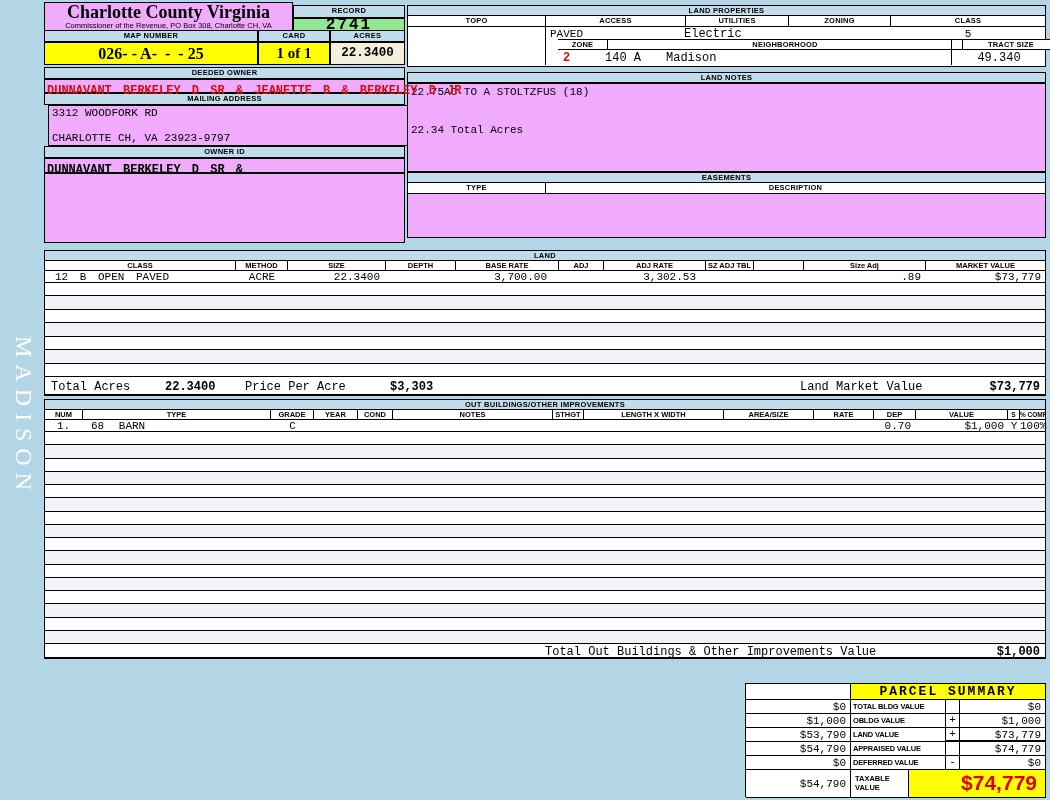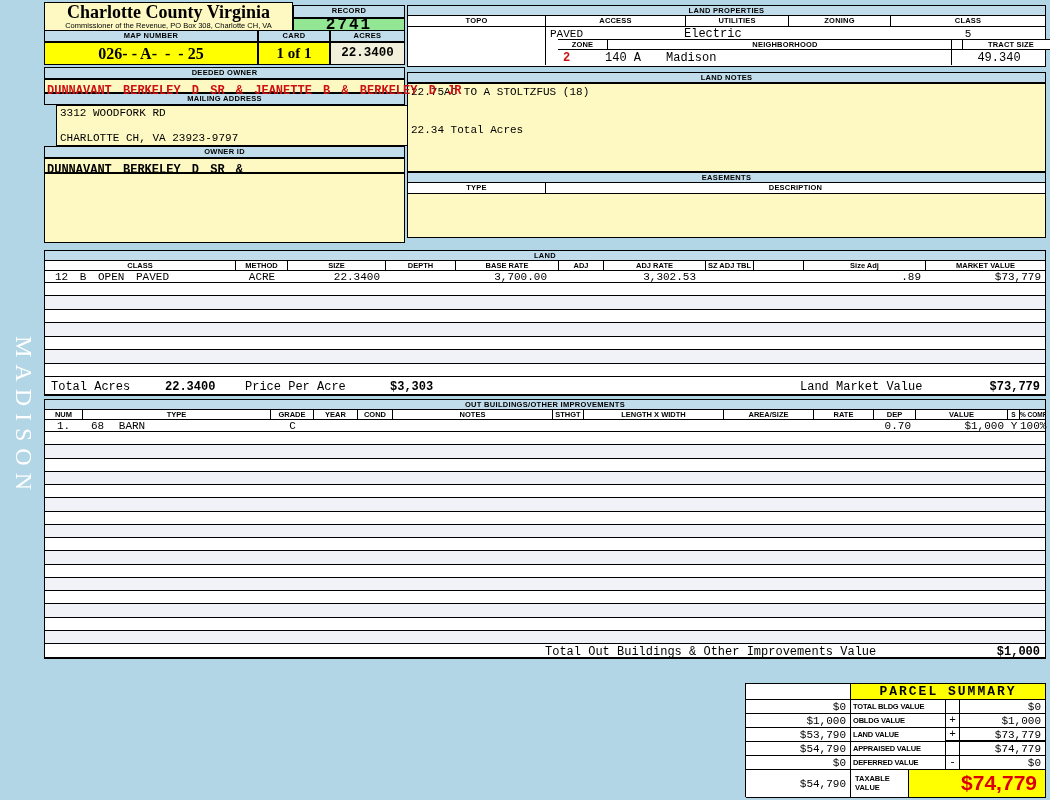--- a/index.html
+++ b/index.html
@@ -2,21 +2,21 @@
 <html><head>
 <meta charset="utf-8">
 <style>
   html,body{margin:0;padding:0;}
   body{width:1050px;height:800px;background:#b2d6e6;font-family:"Liberation Sans","DejaVu Sans",sans-serif;}
   #page{position:relative;width:1050px;height:800px;overflow:hidden;}
   .mono{font-family:"Liberation Mono","DejaVu Sans Mono",monospace;}
   .serif{font-family:"Liberation Serif","DejaVu Serif",serif;}
   .abs{position:absolute;box-sizing:border-box;}
   .bar{background:#c1dcea;border:1px solid #000;font-size:7.5px;font-weight:bold;text-align:center;letter-spacing:.3px;color:#000;line-height:10px;box-sizing:border-box;overflow:hidden;}
-  .whitebox{background:#fef9c3;border:1px solid #000;box-sizing:border-box;}
+  .whitebox{background:#f0abfc;border:1px solid #000;box-sizing:border-box;}
   .cellrow{display:flex;box-sizing:border-box;}
   .cellrow > div{border-right:1px solid #000;box-sizing:border-box;overflow:hidden;}
   .cellrow > div:last-child{border-right:none;}
   .hdrcell{font-size:7.5px;font-weight:bold;text-align:center;line-height:9px;letter-spacing:.2px;}
   .data{font-family:"Liberation Mono","DejaVu Sans Mono",monospace;font-size:11px;line-height:12px;white-space:pre;}
   .bold{font-weight:bold;}
   .red{color:#cc1111;}
   .filler-rows{display:flex;flex-direction:column;box-sizing:border-box;background:#fff;}
   .filler-rows .fr{flex:1;border-bottom:1px solid #000;}
   .filler-rows .fr:last-child{border-bottom:none;}
@@ -55,21 +55,21 @@
     <div class="abs serif" style="left:214px;top:40px;width:72px;height:23px;background:#ffff00;border:1px solid #000;font-size:15px;font-weight:600;text-align:center;line-height:21px;">1 of 1</div>
     <div class="abs mono" style="left:286px;top:40px;width:75px;height:23px;background:#f2efda;border:1px solid #000;font-size:12.5px;font-weight:bold;text-align:center;line-height:21px;">22.3400</div>
   </div>
 
   <div class="abs" style="left:44px;top:67px;width:361px;height:176px;">
     <div class="abs bar" style="left:0;top:0;width:361px;height:12px;">DEEDED OWNER</div>
     <div class="abs whitebox" style="left:0;top:12px;width:361px;height:14px;z-index:6;overflow:visible;">
       <span class="mono red" style="font-size:12px;font-weight:bold;white-space:nowrap;word-spacing:4px;line-height:13px;padding-left:2px;position:relative;z-index:6;">DUNNAVANT BERKELEY D SR &amp; JEANETTE B &amp; BERKELEY D JR</span>
     </div>
     <div class="abs bar" style="left:0;top:26px;width:361px;height:12px;">MAILING ADDRESS</div>
-    <div class="abs whitebox" style="left:12px;top:38px;width:361px;height:41px;">
+    <div class="abs whitebox" style="left:4px;top:38px;width:361px;height:41px;">
       <div class="data" style="padding:1px 0 0 3px;">3312 WOODFORK RD</div>
       <div class="data" style="position:absolute;left:3px;bottom:1px;">CHARLOTTE CH, VA 23923-9797</div>
     </div>
     <div class="abs bar" style="left:0;top:79px;width:361px;height:12px;">OWNER ID</div>
     <div class="abs whitebox" style="left:0;top:91px;width:361px;height:15px;">
       <span class="mono bold" style="font-size:12px;line-height:14px;padding-left:2px;word-spacing:4px;white-space:nowrap;">DUNNAVANT BERKELEY D SR &amp;</span>
     </div>
     <div class="abs whitebox" style="left:0;top:106px;width:361px;height:70px;"></div>
   </div>
 

